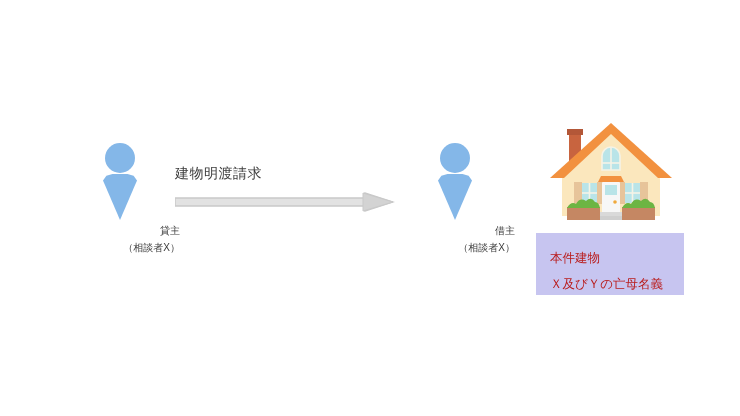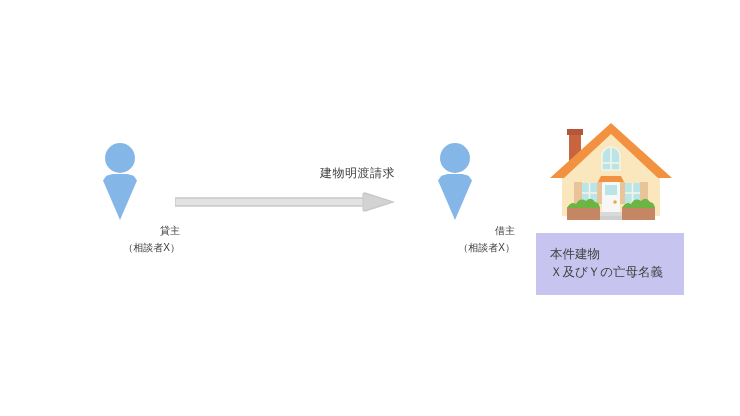--- a/index.html
+++ b/index.html
@@ -72,22 +72,22 @@
     left: 175px;
     top: 165px;
     width: 220px;
     height: 50px;
   }
   .arrow-label {
     position: absolute;
     left: 0;
     top: 0;
     width: 220px;
-    text-align: right;
-    font-size: 12px;
+    text-align: left;
+    font-size: 14px;
     color: #3c3c3c;
     letter-spacing: 0.5px;
   }
   .arrow-svg {
     position: absolute;
     left: 0;
     top: 26px;
   }
 
   
@@ -105,22 +105,22 @@
     left: 536px;
     top: 233px;
     width: 148px;
     height: 62px;
     background: #c7c5f0;
     box-sizing: border-box;
     padding: 12px 0 0 14px;
   }
   .note-box .note-line {
     font-size: 12.5px;
-    line-height: 18px;
-    color: #404040;
+    line-height: 26px;
+    color: #b91c1c;
     white-space: pre-line;
   }
 </style>
 </head>
 <body>
 
 <div class="canvas">
 
   <div class="actor" id="actor-lessor">
     <div class="figure">

